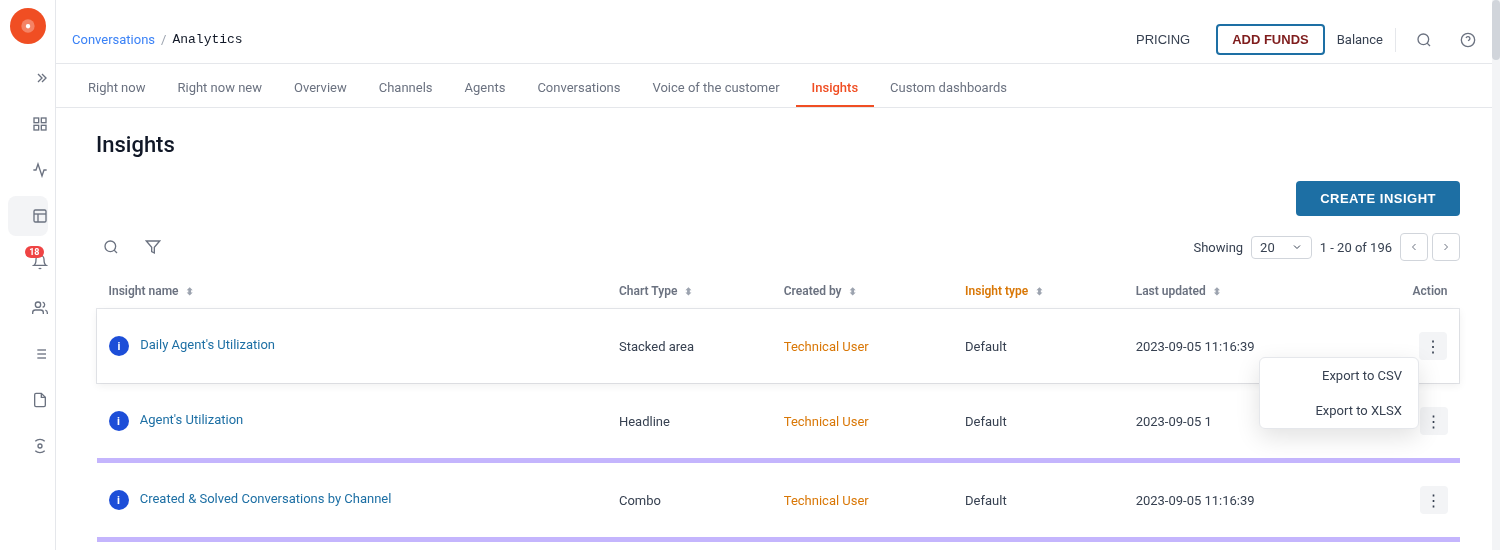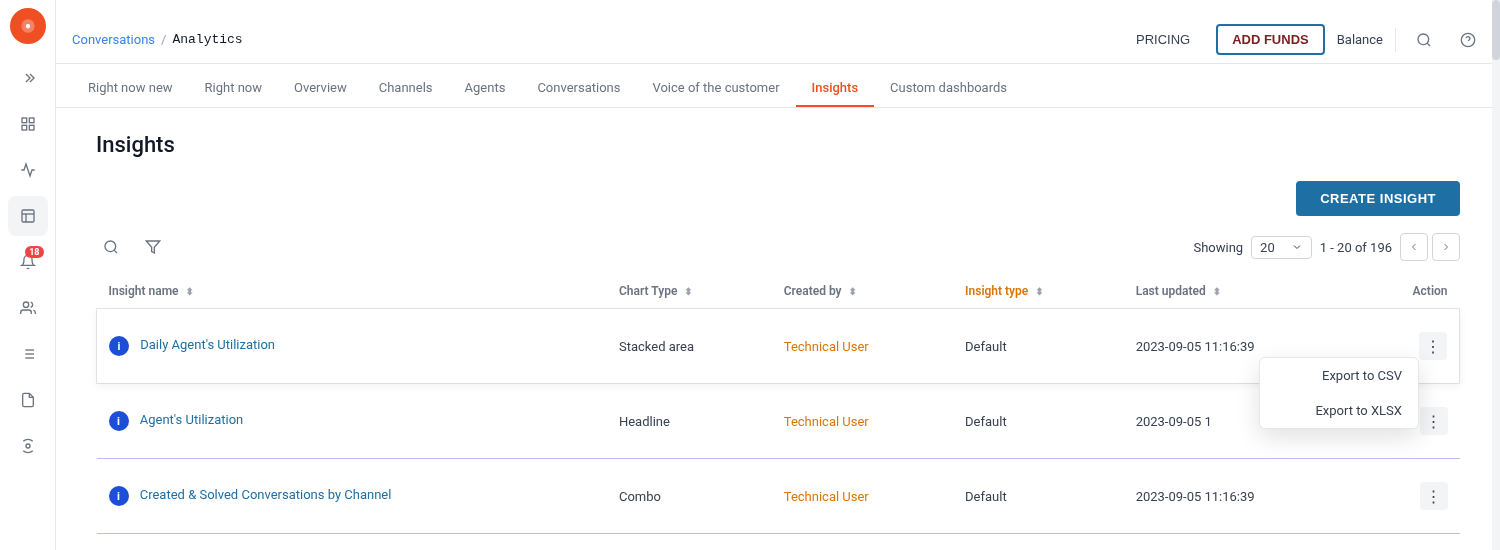--- a/index.html
+++ b/index.html
@@ -23,21 +23,21 @@
       width: 36px; height: 36px;
       background: #f04e23;
       border-radius: 50%;
       display: flex; align-items: center; justify-content: center;
       margin-bottom: 8px;
     }
     .sidebar-logo svg { width: 20px; height: 20px; }
     .sidebar-icon {
       width: 40px; height: 40px;
       border-radius: 8px;
-      display: flex; align-items: center; justify-content: center;
+      display: flex; align-items: center; justify-content: flex-end;
       cursor: pointer;
       color: #6b7280;
       position: relative;
     }
     .sidebar-icon.active { background: #f3f4f6; }
     .badge {
       position: absolute;
       top: 4px; right: 4px;
       background: #ef4444;
       color: #fff;
@@ -214,21 +214,21 @@
       padding: 10px 12px;
       font-size: 12px;
       font-weight: 600;
       color: #6b7280;
       border-bottom: 1px solid #e5e7eb;
       white-space: nowrap;
     }
     thead th .sort-icon { color: #9ca3af; font-size: 10px; margin-left: 4px; }
     thead th.insight-type { color: #d97706; }
     tbody tr {
-      border-bottom: 1px solid #c4b5fd;
+      border-bottom: 5px solid #c4b5fd;
     }
     tbody tr.highlighted { background: #fff; border: 1px solid #e5e7eb; box-shadow: 0 2px 8px rgba(0,0,0,0.06); }
     tbody td {
       padding: 23px 12px;
       font-size: 13px;
       color: #374151;
     }
     .insight-info-icon {
       width: 20px; height: 20px;
       background: #1d4ed8;
@@ -392,22 +392,22 @@
       <button class="topbar-icon-btn">
         <svg width="16" height="16" viewBox="0 0 24 24" fill="none" stroke="currentColor" stroke-width="2">
             <circle cx="12" cy="12" r="10"></circle>
             <path d="M9.09 9a3 3 0 0 1 5.83 1c0 2-3 3-3 3"></path>
             <line x1="12" y1="17" x2="12.01" y2="17"></line>
           </svg>
       </button>
     </div>
 
     <div class="nav-tabs">
+      <div class="nav-tab">Right now</div>
       <div class="nav-tab">Right now new</div>
-      <div class="nav-tab">Right now</div>
       <div class="nav-tab">Overview</div>
       <div class="nav-tab">Channels</div>
       <div class="nav-tab">Agents</div>
       <div class="nav-tab">Conversations</div>
       <div class="nav-tab">Voice of the customer</div>
       <div class="nav-tab active">Insights</div>
       <div class="nav-tab">Custom dashboards</div>
     </div>
 
     <div class="content">

